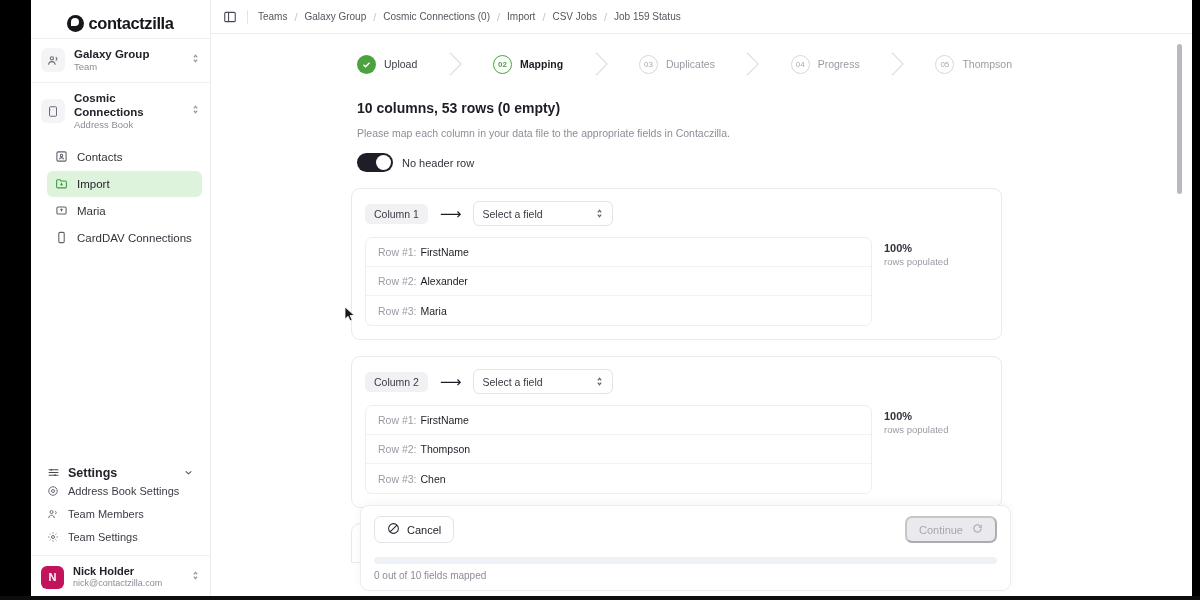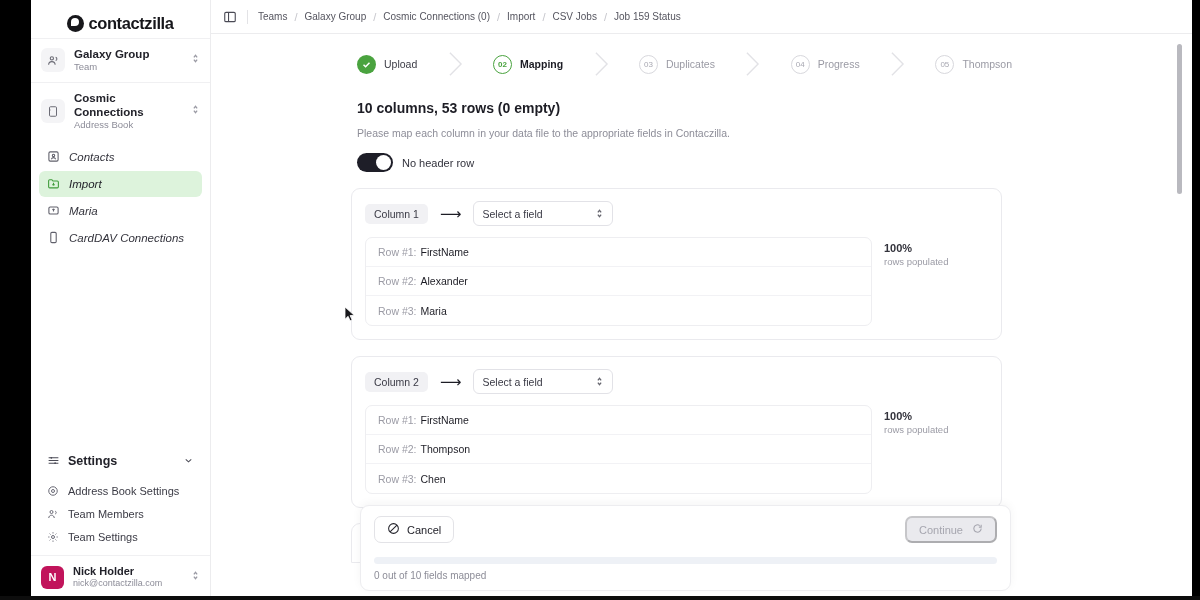--- a/index.html
+++ b/index.html
@@ -57,35 +57,35 @@
   .ctx-ico {
     width:24px; height:24px; border-radius:6px; background:#f4f4f6;
     display:flex; align-items:center; justify-content:center; flex:none;
     color:#6c6c76;
   }
   .ctx-text { flex:1; min-width:0; }
   .ctx-title { font-size:11.5px; font-weight:700; color:#22222a; line-height:1.25; }
   .ctx-sub   { font-size:9.5px; color:#8c8c98; line-height:1.3; }
   .ctx-chev  { color:#9a9aa4; flex:none; }
 
-  .nav { padding:4px 8px 0 8px;font-style:italic; }
+  .nav { padding:4px 8px 0 16px; }
   .nav-item {
     display:flex; align-items:center; gap:9px;
     height:26px; padding:0 7px; margin-bottom:1px;
     border-radius:6px; cursor:pointer;
     font-size:11.5px; color:#33333c;
   }
   .nav-item .ni { width:14px; height:14px; flex:none; color:#60606b; display:flex; align-items:center; justify-content:center;}
   .nav-item.active { background:#ddf3dc; color:#1f1f27; }
   .nav-item.active .ni { color:#3f9c3a; }
 
   .spacer { flex:1; }
 
   .settings-head {
-    display:flex; align-items:flex-start; gap:8px;
+    display:flex; align-items:flex-end; gap:8px;
     padding:0 15px; height:26px; cursor:pointer;
   }
   .settings-head .sh-label { font-size:12.5px; font-weight:700; color:#22222a; flex:1; }
   .settings-head .ni { width:14px;height:14px;color:#4a4a55;display:flex;align-items:center;justify-content:center;}
 
   .sub-item {
     display:flex; align-items:center; gap:9px;
     height:23px; padding:0 15px; cursor:pointer;
     font-size:11px; color:#3b3b45;
   }

